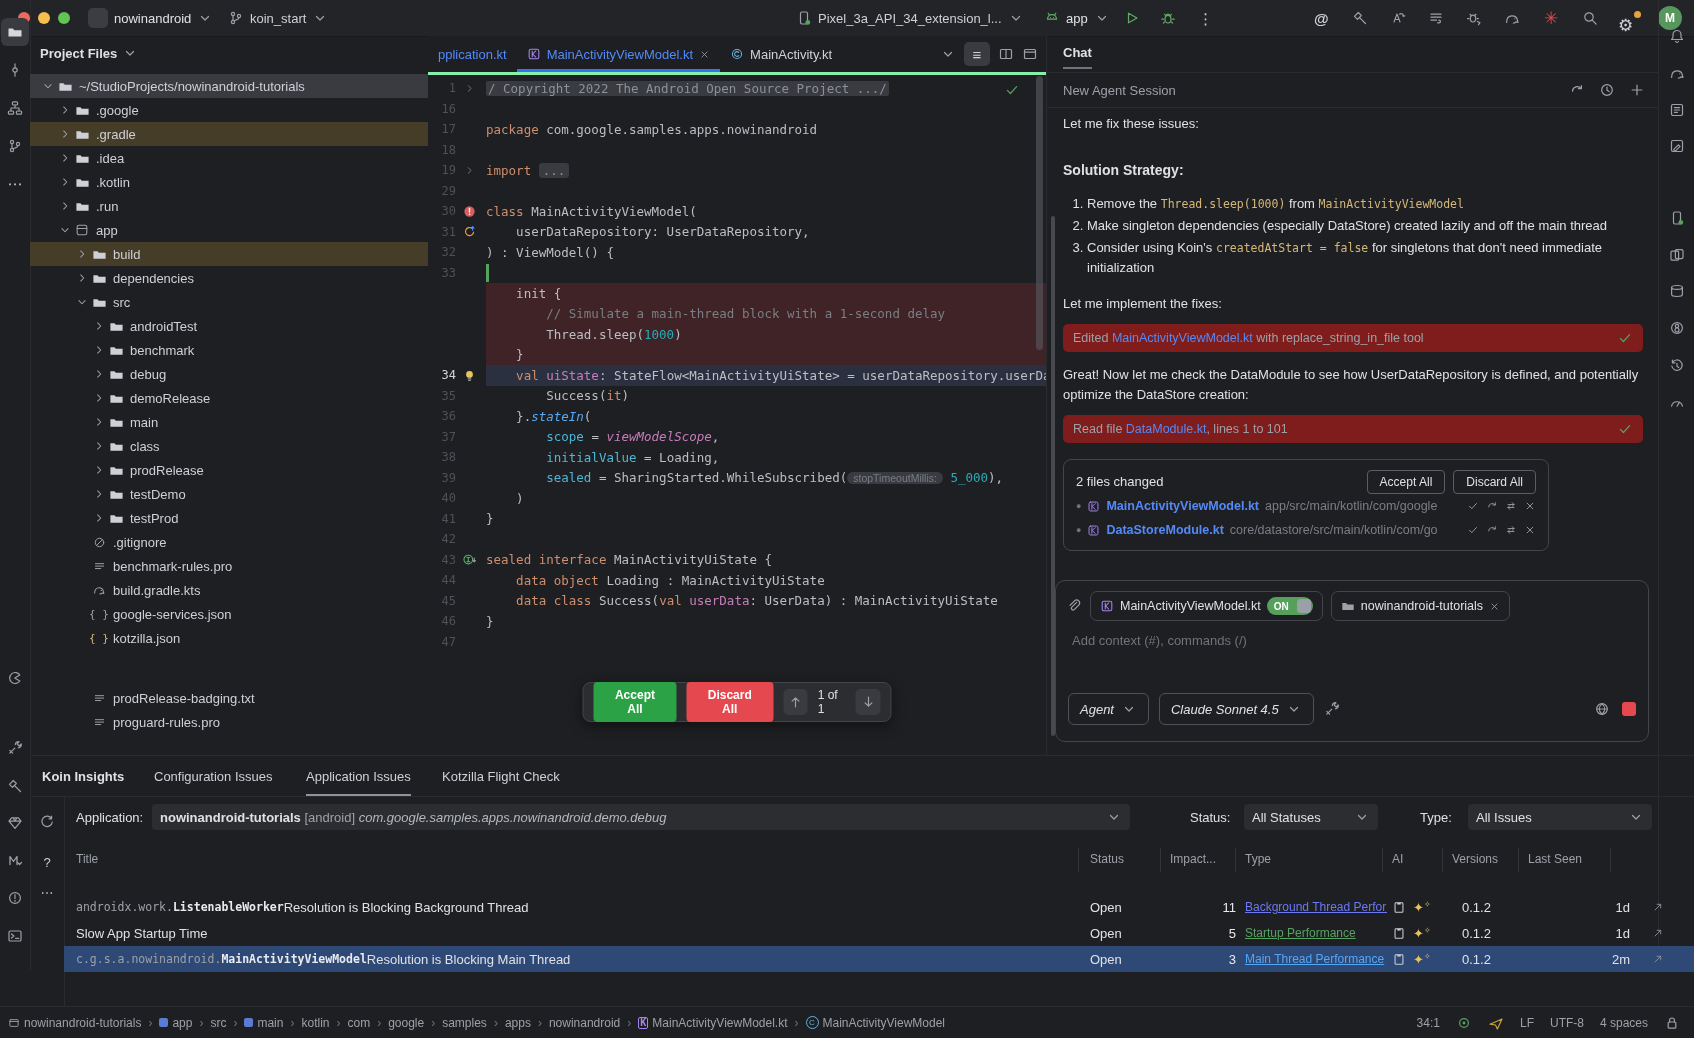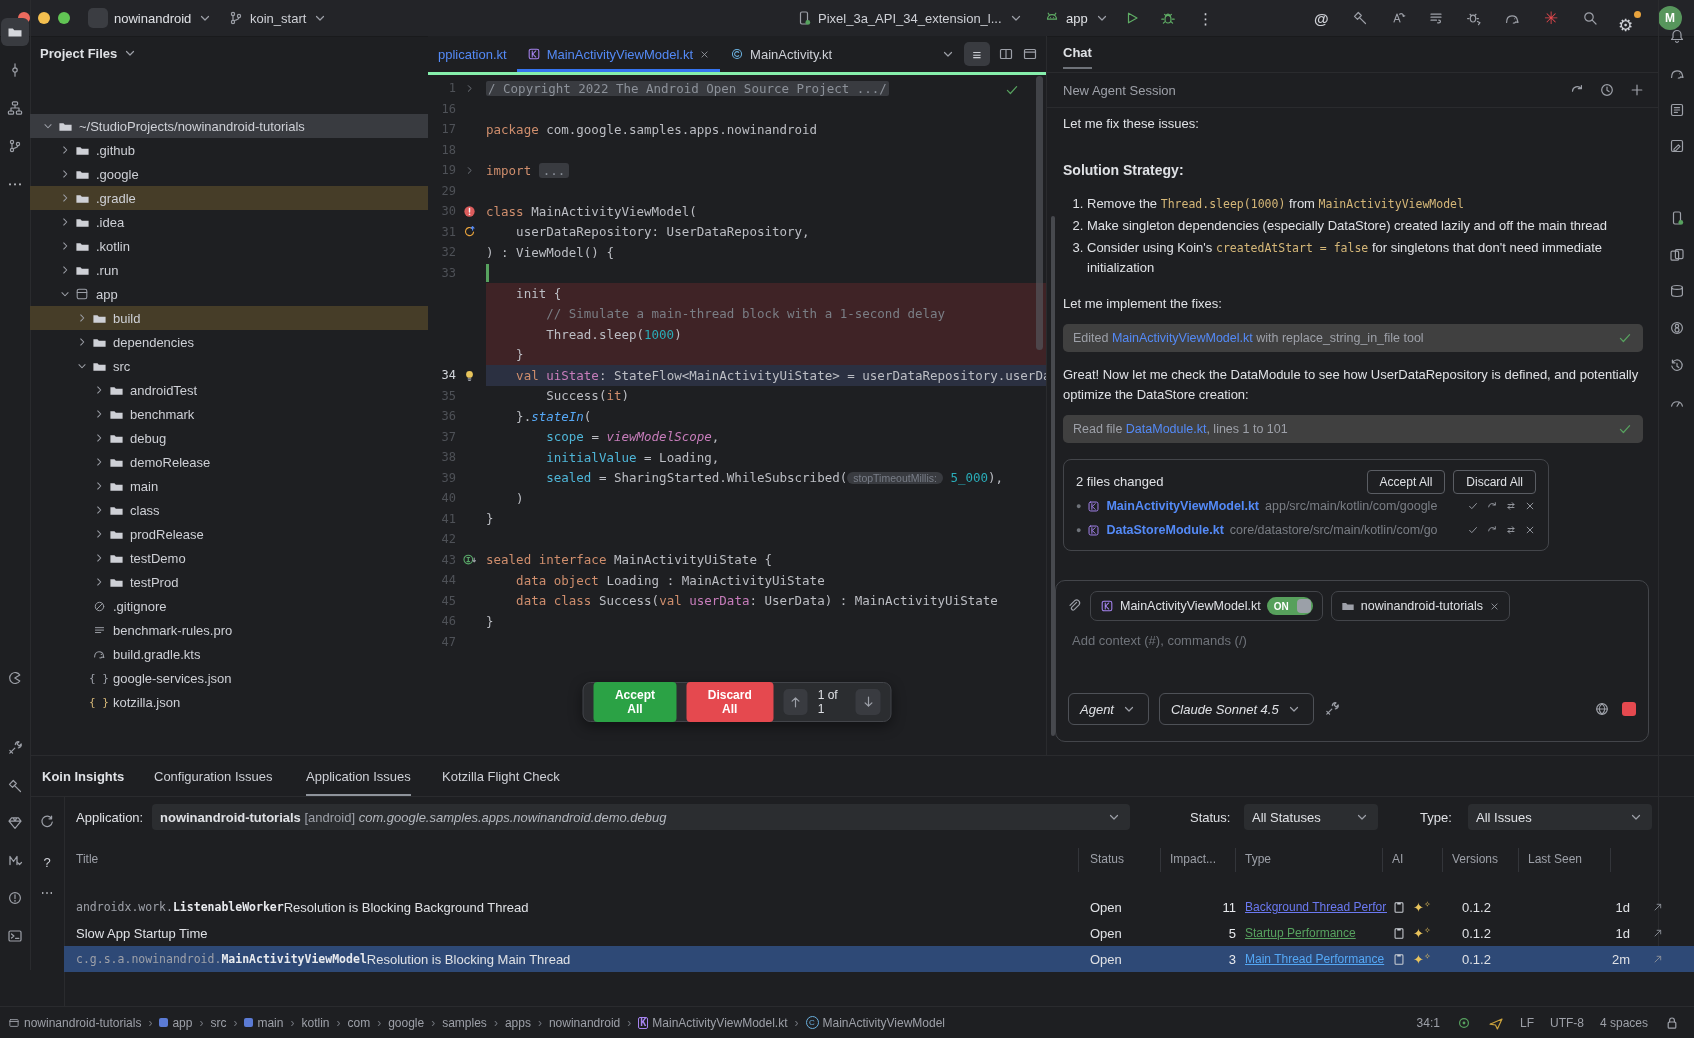--- a/index.html
+++ b/index.html
@@ -27,21 +27,21 @@
   .leftstrip{left:0;top:36;width:30px;height:970px;border-right:1px solid #2A2B2E;}
   .rightstrip{left:1658px;top:36;width:36px;height:970px;border-left:1px solid #2A2B2E;}
   .strip-ic{position:absolute;left:50%;transform:translateX(-50%);width:28px;height:28px;border-radius:6px;
             display:flex;align-items:center;justify-content:center;color:#9DA0A8;}
   .strip-ic.sel{background:#393B40;color:#D5D7DC;}
   
   .project{left:30px;top:36px;width:398px;height:719px;border-right:1px solid #2A2B2E;overflow:hidden;}
   .proj-head{position:absolute;left:10px;top:9px;display:flex;gap:5px;align-items:center;font-weight:bold;color:#DFE1E5;}
   .tree{position:absolute;left:0;top:38px;right:0;}
   .trow{height:24px;display:flex;align-items:center;white-space:nowrap;color:#CED0D6;cursor:default;}
-  .trow.sel{background:#393B40;margin-top:40px;}
+  .trow.sel{background:#393B40;}
   .trow.exc{background:#463D28;}
   .trow .chev{width:16px;display:inline-flex;justify-content:center;color:#9DA0A8;flex:0 0 16px;}
   .trow .fic{width:18px;display:inline-flex;justify-content:center;margin-right:5px;flex:0 0 18px;}
   .braces{font-family:"DejaVu Sans Mono",monospace;font-size:11px;color:#9DA0A8;}
   .braces.y{color:#D5B778;}
   
   .editor{left:428px;top:36px;width:618px;height:719px;overflow:hidden;background:#1E1F22;}
   .tabbar{position:absolute;left:0;top:0;right:0;height:36px;border-bottom:3px solid #86efac;display:flex;align-items:stretch;}
   .etab{display:flex;align-items:center;gap:6px;padding:0 10px;position:relative;color:#CED0D6;white-space:nowrap;overflow:hidden;}
   .etab.blue{color:#548AF7;}
@@ -84,21 +84,21 @@
   .chat-session{position:absolute;left:0;top:36px;right:0;height:34px;border-top:1px solid #2A2B2E;border-bottom:1px solid #2A2B2E;
                 display:flex;align-items:center;color:#9DA0A8;padding:0 14px 0 16px;}
   .sess-ics{margin-left:auto;display:flex;gap:14px;color:#9DA0A8;}
   .chat-scroll{position:absolute;left:4px;top:180px;width:4px;height:520px;background:#47494E;border-radius:2px;}
   .chat-body{position:absolute;left:16px;right:16px;top:78px;line-height:20px;color:#DFE1E5;}
   .chat-body .h{font-weight:bold;font-size:14px;margin:26px 0 2px;}
   .chat-body ol{margin:14px 0 0;padding-left:24px;}
   .chat-body li{margin-bottom:2px;}
   .ccode{font-family:"DejaVu Sans Mono",monospace;font-size:11.5px;color:#D5B778;}
   .clink{color:#548AF7;}
-  .toolcard{background:#404040;border-radius:5px;height:28px;display:flex;align-items:center;gap:5px;
+  .toolcard{background:#7f1d1d;border-radius:5px;height:28px;display:flex;align-items:center;gap:5px;
             color:#9DA0A8;padding:0 10px;margin-top:10px;font-size:12.5px;}
   .toolcard .okc{margin-left:auto;color:#57A25F;}
   .filescard{margin-top:16px;width:460px;border:1px solid #43454A;border-radius:8px;padding:10px 12px 8px;}
   .fc-head{display:flex;align-items:center;}
   .fc-title{font-size:13px;color:#DFE1E5;}
   .obtn{margin-left:8px;border:1px solid #5A5D63;background:transparent;border-radius:4px;color:#DFE1E5;
         font-size:12px;padding:4px 12px;font-family:"Liberation Sans",sans-serif;cursor:pointer;white-space:nowrap;}
   .fc-row{display:flex;align-items:center;gap:6px;height:24px;font-size:12.5px;}
   .fc-dot{color:#6F737A;font-size:9px;}
   .fc-name{color:#548AF7;font-weight:bold;white-space:nowrap;}
@@ -454,33 +454,20 @@
           <span class="chev">
             <svg width="14" height="14" viewBox="0 0 16 16" fill="none" stroke="currentColor" stroke-width="1.2" stroke-linecap="round" stroke-linejoin="round">
               <path d="M6.5 4.5L10 8l-3.5 3.5"></path>
             </svg>
           </span>
           <span class="fic">
             <svg width="15" height="15" viewBox="0 0 16 16" fill="none" stroke="#8F959E" stroke-width="1.2" stroke-linecap="round" stroke-linejoin="round">
               <path d="M1.5 12.5v-8h4.3l1.5 1.7h7.2v6.3z" fill="currentColor" stroke="none"></path>
             </svg>
           </span>
-          <span>.github</span>
-        </div>
-        <div class="trow" style="padding-left: 27px;">
-          <span class="chev">
-            <svg width="14" height="14" viewBox="0 0 16 16" fill="none" stroke="currentColor" stroke-width="1.2" stroke-linecap="round" stroke-linejoin="round">
-              <path d="M6.5 4.5L10 8l-3.5 3.5"></path>
-            </svg>
-          </span>
-          <span class="fic">
-            <svg width="15" height="15" viewBox="0 0 16 16" fill="none" stroke="#8F959E" stroke-width="1.2" stroke-linecap="round" stroke-linejoin="round">
-              <path d="M1.5 12.5v-8h4.3l1.5 1.7h7.2v6.3z" fill="currentColor" stroke="none"></path>
-            </svg>
-          </span>
           <span>.google</span>
         </div>
         <div class="trow exc" style="padding-left: 27px;">
           <span class="chev">
             <svg width="14" height="14" viewBox="0 0 16 16" fill="none" stroke="currentColor" stroke-width="1.2" stroke-linecap="round" stroke-linejoin="round">
               <path d="M6.5 4.5L10 8l-3.5 3.5"></path>
             </svg>
           </span>
           <span class="fic">
             <svg width="15" height="15" viewBox="0 0 16 16" fill="none" stroke="#8F959E" stroke-width="1.2" stroke-linecap="round" stroke-linejoin="round">

